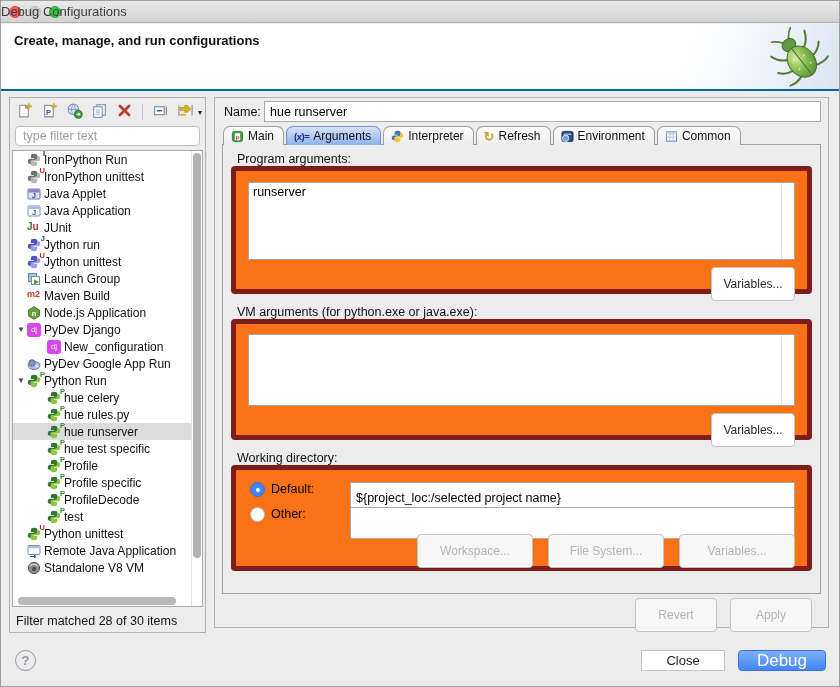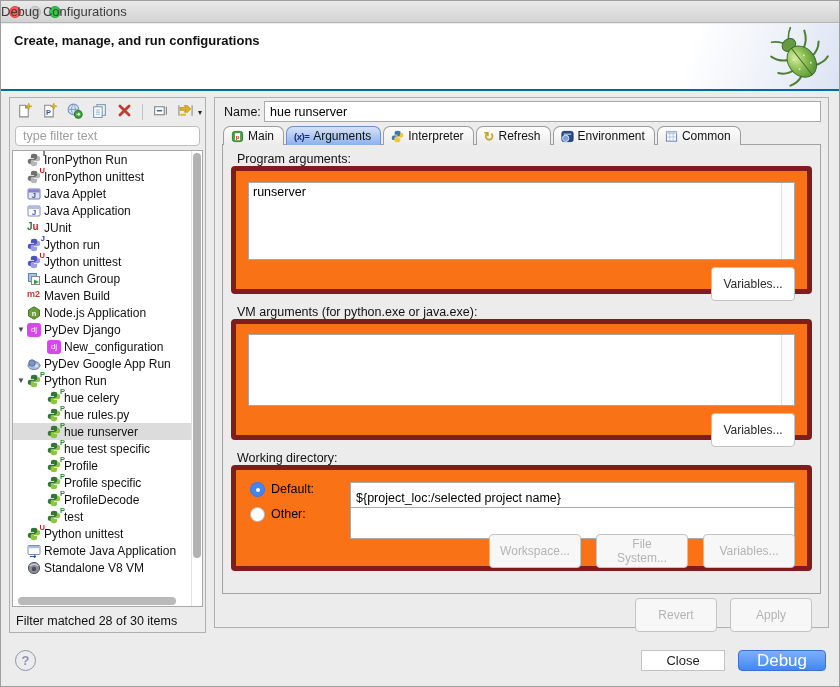--- a/index.html
+++ b/index.html
@@ -76,21 +76,21 @@
   .btn{display:inline-flex;align-items:center;justify-content:center;height:19px;border:1px solid #c3c3c3;border-radius:4px;
     background:#fff;font-size:12px;color:#2b2b2b;padding:16px 10px;}
   .btn.disabled{color:#b4b4b4;background:#f7f7f7;}
   .g-btn{position:absolute;width:84px;}
   .radio{width:15px;height:15px;border-radius:50%;border:1px solid #b9b9b9;background:#fff;flex:none;position:relative;}
   .radio.on{background:#4286f5;border-color:#3a74dd;}
   .radio.on::after{content:'';position:absolute;left:4.5px;top:4.5px;width:4px;height:4px;border-radius:50%;background:#fff;}
   .wd-row{position:absolute;left:14px;right:12px;height:20px;display:flex;align-items:flex-start;gap:6px;font-size:12.5px;}
   .wd-input{position:absolute;left:100px;right:0;top:0;height:32px;border:1px solid #a9a9a9;padding:0 5px;font-size:12.5px;background:#fff;outline:none;}
   .wd-buttons{position:absolute;right:12px;display:flex;gap:15px;}
-  .wd-buttons .btn{width:92px;}
+  .wd-buttons .btn{width:116px;}
   .ra-btn{position:absolute;width:82px;height:18px;}
 
   
   .help-btn{position:absolute;left:14px;top:649px;width:21px;height:21px;border-radius:50%;border:1.4px solid #8d94ab;
     color:#8d94ab;font-size:13px;font-weight:bold;display:flex;align-items:center;justify-content:center;background:#fff0;}
   .close-btn{position:absolute;left:640px;top:649px;width:84px;height:21px;border-radius:0;border:1px solid #c3c3c3;
     background:#fff;font-size:13px;color:#222;display:flex;align-items:center;justify-content:center;}
   .debug-btn{position:absolute;left:737px;top:649px;width:88px;height:21px;border-radius:4px;border:1px solid #3a6fd8;
     background:linear-gradient(#7db0f9,#4286f5);color:#fff;font-size:17px;display:flex;align-items:center;justify-content:center;}
 </style>

